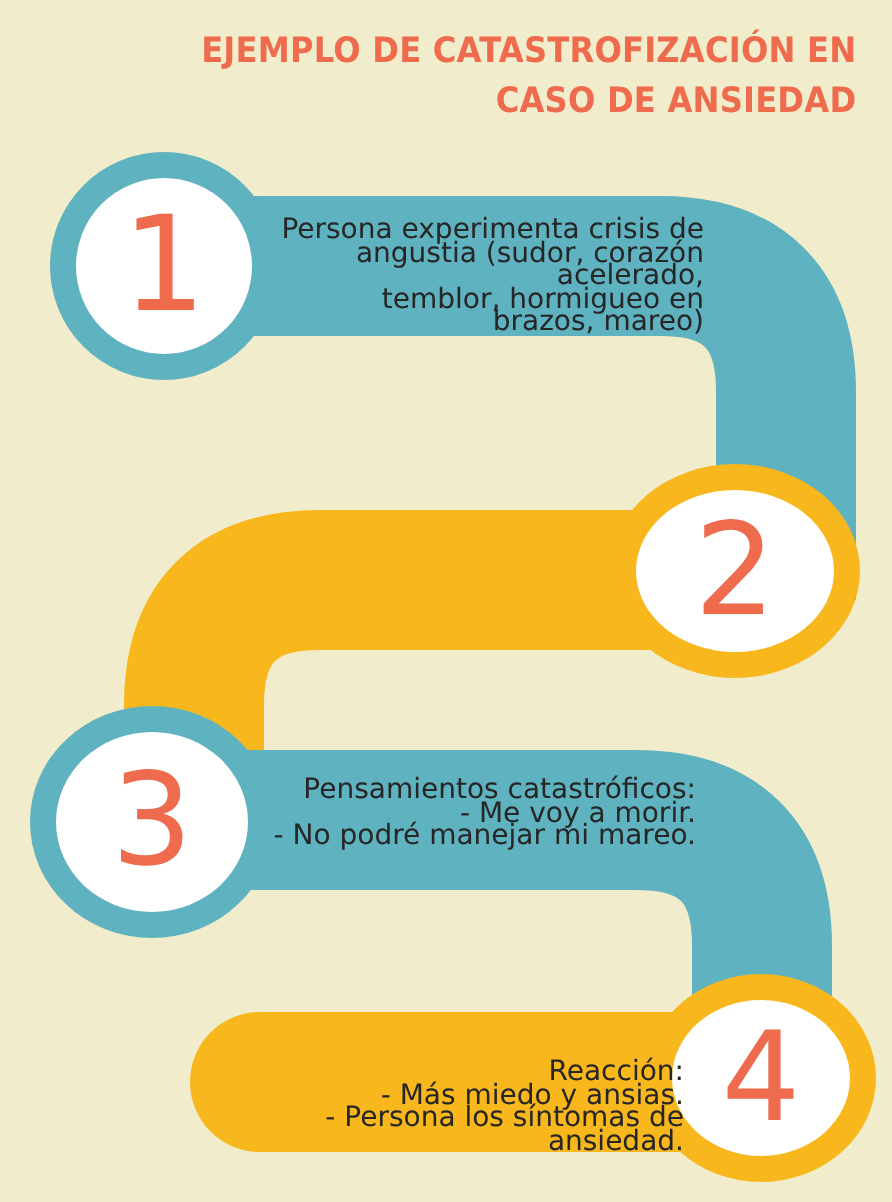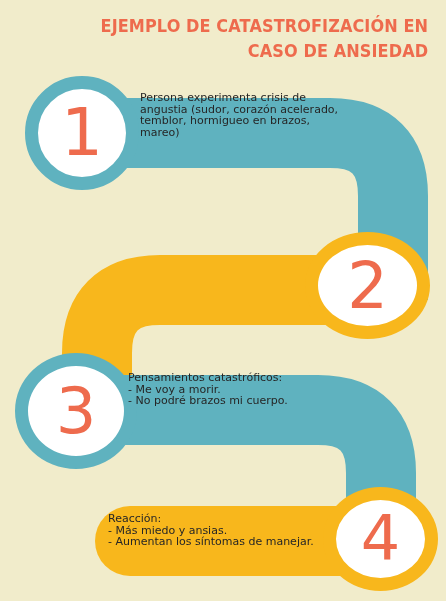--- a/index.html
+++ b/index.html
@@ -78,25 +78,26 @@
   #circle-1 .num { font-size: 66px; }
   #circle-2 .num { font-size: 64px; }
   #circle-3 .num { font-size: 64px; }
   #circle-4 .num { font-size: 62px; }
 
   
   .step-text {
     position: absolute;
     color: #262626;
     font-family: "DejaVu Sans", sans-serif;
-    font-size: 11px;
+    font-size: 14px;
     line-height: 11.6px;
-    text-align: left;
+    text-align: right;
     z-index: 4;
     white-space: pre-line;
+    margin-top: 18px;
   }
   #text-1 { left: 140px; top: 92px;  width: 212px; }
   #text-2 { left: 86px;  top: 260px; width: 230px; }
   #text-3 { left: 128px; top: 372px; width: 220px; }
   #text-4 { left: 108px; top: 513px; width: 234px; }
 </style>
 </head>
 <body>
 
 <div id="infographic">
@@ -136,22 +137,22 @@
 
   <div class="step-circle amber-ring" id="circle-2">
     <span class="num">2</span>
   </div>
 
   <div class="step-circle teal-ring" id="circle-3">
     <span class="num">3</span>
   </div>
   <div class="step-text" id="text-3">Pensamientos catastróficos:
 - Me voy a morir.
-- No podré brazos mi cuerpo.</div>
+- No podré manejar mi mareo.</div>
 
   <div class="step-circle amber-ring" id="circle-4">
     <span class="num">4</span>
   </div>
   <div class="step-text" id="text-4">Reacción:
 - Más miedo y ansias.
-- Aumentan los síntomas de manejar.</div>
+- Persona los síntomas de ansiedad.</div>
 
 </div>
 
 </body></html>

